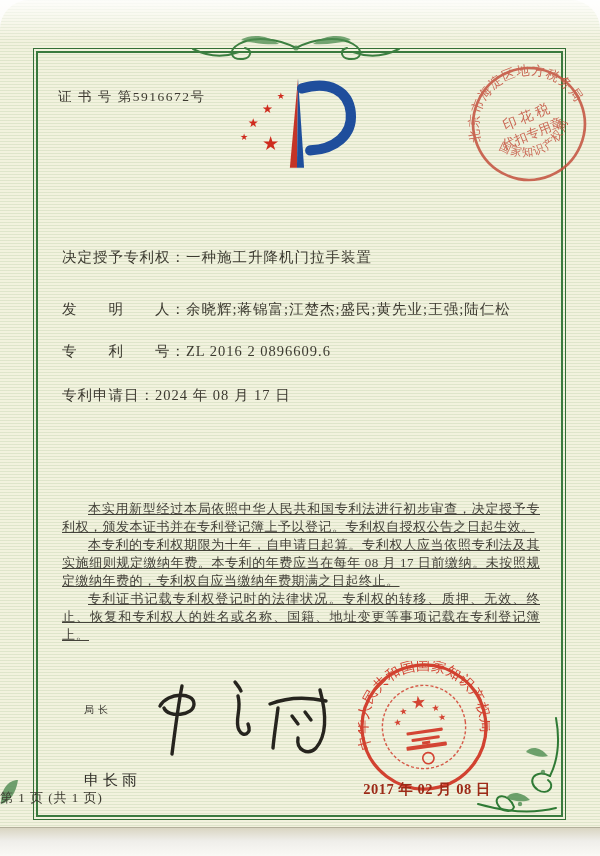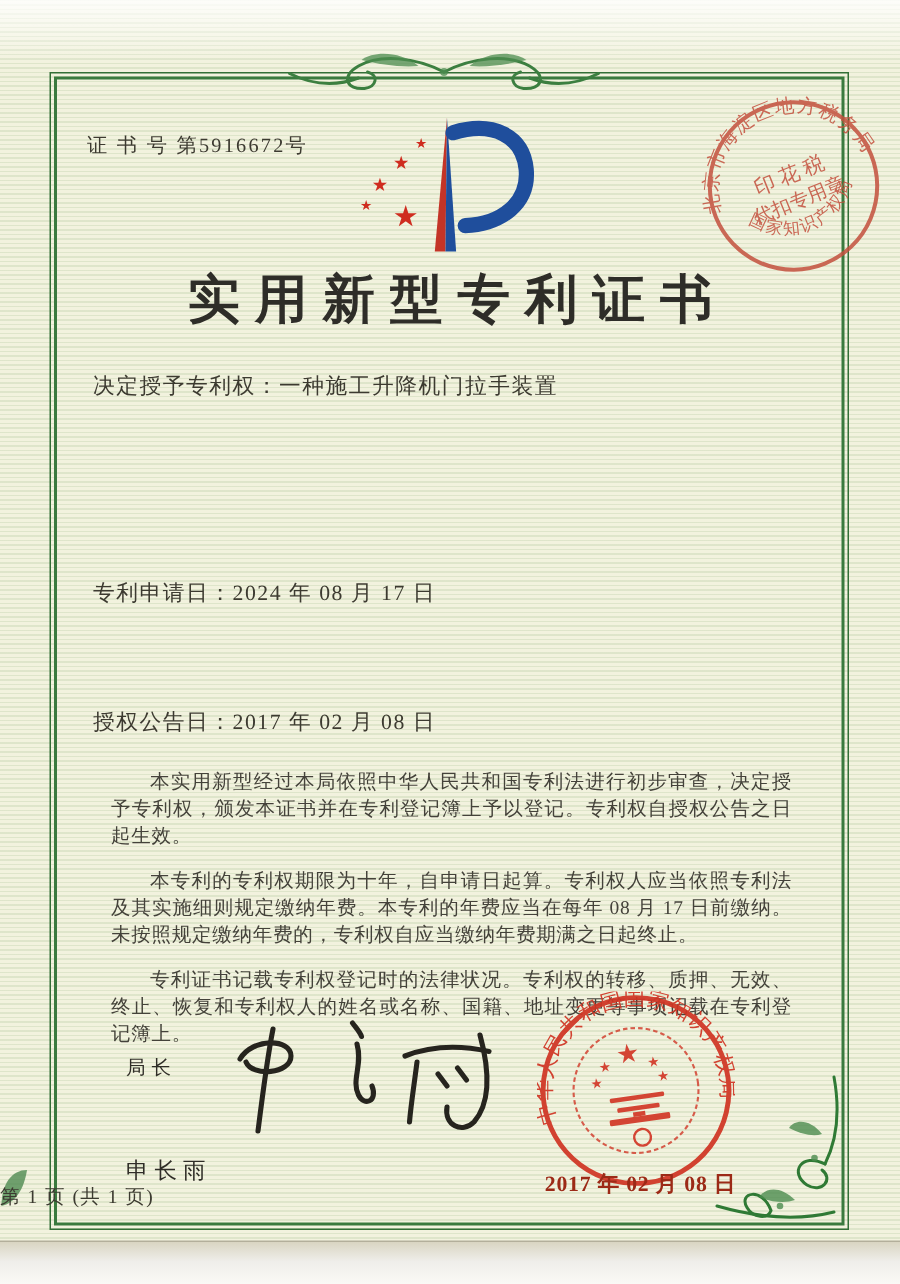--- a/index.html
+++ b/index.html
@@ -7,20 +7,21 @@
     width:600px;height:856px;position:relative;overflow:hidden;
     background:#fbfaf6;
     font-family:"Liberation Serif","DejaVu Serif",serif;
   }
   .paper{
     position:absolute;inset:0;
     background-color:#f2f2de;
     background-image:repeating-linear-gradient(180deg,
       rgba(125,165,105,.17) 0px, rgba(125,165,105,.17) 1px,
       rgba(0,0,0,0) 1px, rgba(0,0,0,0) 3px);
+    border-radius:29px;
   }
   .page-top-light{
     position:absolute;left:0;top:0;width:600px;height:42px;
     background:linear-gradient(180deg,rgba(255,255,255,.85),rgba(255,255,255,0));
   }
   .page-edge-bottom{
     position:absolute;left:0;top:827px;width:600px;height:29px;
     border-top:1px solid #b3af9b;
     background:linear-gradient(180deg,#d9d5c2 0%,#efeeea 45%,#fbfaf6 100%);
   }
@@ -46,22 +47,22 @@
   }
   .field{
     position:absolute;left:62px;width:490px;
     font-size:14.5px;letter-spacing:1px;color:#3c3a30;white-space:nowrap;
   }
   .body-text{
     position:absolute;left:62px;top:500px;width:478px;
     font-size:13px;line-height:18px;letter-spacing:.5px;color:#44423a;
     text-align:justify;
   }
-  .body-text p{margin:12px;text-indent:2em;}
-  .sig-title{position:absolute;left:84px;top:703px;font-size:13px;letter-spacing:4px;color:#2f2d27;}
+  .body-text p{margin:0;text-indent:2em;text-decoration:underline;}
+  .sig-title{position:absolute;left:84px;top:703px;font-size:10px;letter-spacing:4px;color:#2f2d27;}
   .sig-name{position:absolute;left:84px;top:735px;font-size:15px;letter-spacing:4px;color:#2f2d27;margin-top:36px;}
   .signature-svg{position:absolute;left:142px;top:672px;}
   .tax-stamp{position:absolute;left:467px;top:62px;opacity:.85;}
   .big-seal{position:absolute;left:358px;top:661px;opacity:.93;}
   .seal-date{
     position:absolute;left:348px;top:780px;width:158px;text-align:center;
     font-size:14.5px;font-weight:600;letter-spacing:.5px;color:#9c2a17;
   }
   .page-footer{
     position:absolute;left:0;right:30px;top:789px;text-align:left;
@@ -138,30 +139,32 @@
     <path d="M 68,12 C 94,4 114,14 116,36 C 118,58 100,72 76,73" fill="none" stroke="#1f4e9c" stroke-width="10" stroke-linecap="round"></path>
     <g fill="#cf2c1f" font-family="'DejaVu Sans',sans-serif" text-anchor="middle">
       <text x="47" y="22" font-size="9">★</text>
       <text x="34" y="36" font-size="12">★</text>
       <text x="20" y="50" font-size="12">★</text>
       <text x="11" y="63" font-size="9">★</text>
       <text x="37" y="73" font-size="19">★</text>
     </g>
   </svg>
 
-  <div class="cert-title">实用新型专利证书</div>
 
   <div class="field" style="top:248px">
     <span>决定授予专利权：</span><span>一种施工升降机门拉手装置</span>
   </div>
+  <div class="field" style="top:300px">
+    <span>发　　明　　人：</span><span>余晓辉;蒋锦富;江楚杰;盛民;黄先业;王强;陆仁松</span>
+  </div>
+  <div class="field" style="top:342px">
+    <span>专　　利　　号：</span><span>ZL 2016 2 0896609.6</span>
+  </div>
   <div class="field" style="top:386px">
     <span>专利申请日：</span><span>2024 年 08 月 17 日</span>
-  </div>
-  <div class="field" style="top:472px">
-    <span>授权公告日：</span><span>2017 年 02 月 08 日</span>
   </div>
 
   <div class="body-text">
     <p>本实用新型经过本局依照中华人民共和国专利法进行初步审查，决定授予专利权，颁发本证书并在专利登记簿上予以登记。专利权自授权公告之日起生效。</p>
     <p>本专利的专利权期限为十年，自申请日起算。专利权人应当依照专利法及其实施细则规定缴纳年费。本专利的年费应当在每年 08 月 17 日前缴纳。未按照规定缴纳年费的，专利权自应当缴纳年费期满之日起终止。</p>
     <p>专利证书记载专利权登记时的法律状况。专利权的转移、质押、无效、终止、恢复和专利权人的姓名或名称、国籍、地址变更等事项记载在专利登记簿上。</p>
   </div>
 
   <div class="sig-title">局长</div>
   <div class="sig-name">申长雨</div>

